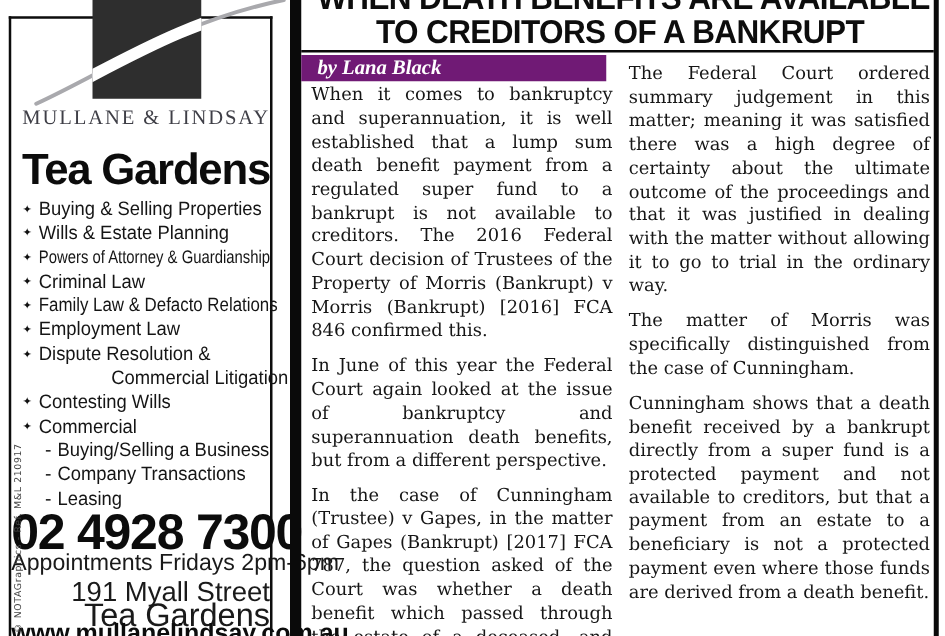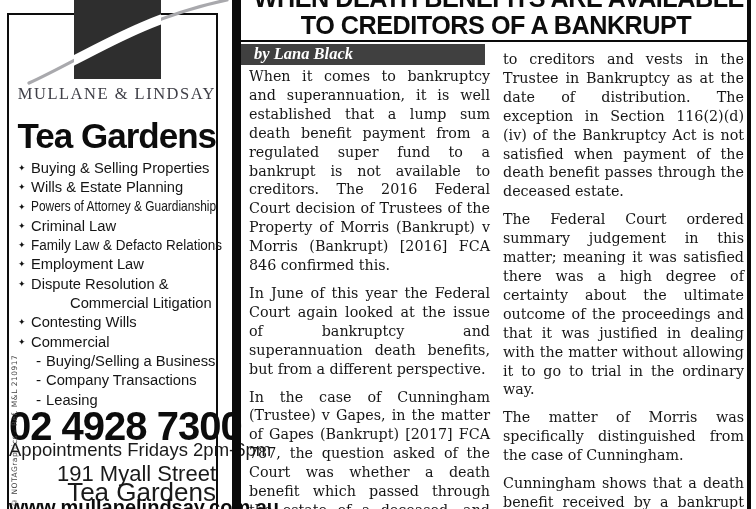--- a/index.html
+++ b/index.html
@@ -16,21 +16,21 @@
   .brand-tagline{top:88px;font-size:13px;letter-spacing:2px;color:#9a9aa0;white-space:nowrap;}
   .ad-heading{top:101px;font-size:35px;font-weight:bold;letter-spacing:-1px;color:#0c0c0c;}
   .svc-list{position:absolute;left:0;top:144px;width:100%;}
   .svc{display:flex;align-items:flex-start;padding-left:9px;height:19.3px;
        font-size:15.5px;color:#151515;}
   .svc-b{flex:none;width:13px;font-family:"DejaVu Sans",sans-serif;font-size:9px;
          padding-top:4px;color:#111;}
   .svc-t{display:inline-block;white-space:nowrap;transform:scaleX(.95);transform-origin:left center;}
   .svc.narrow .svc-t{font-size:14.5px;transform:scaleX(.82);}
   .svc.narrow2 .svc-t{transform:scaleX(.87);}
-  .svc.sub{padding-left:48px;}
+  .svc.sub{padding-left:48px;margin-left:19px;}
   .svc.dash{padding-left:27px;}
   .svc.dash .svc-b{width:10px;font-family:"Liberation Sans",sans-serif;font-size:15.5px;padding-top:0;}
   .ad-phone{top:389px;font-size:40px;font-weight:bold;letter-spacing:-1px;color:#0c0c0c;white-space:nowrap;}
   .ad-appt{top:424px;font-size:18.5px;color:#1a1a1a;white-space:nowrap;}
   .ad-street{top:446px;font-size:22px;color:#1a1a1a;}
   .ad-town{top:462px;font-size:26px;font-weight:400;color:#1a1a1a;}
   .ad-web{top:481px;font-size:20px;font-weight:bold;color:#0c0c0c;white-space:nowrap;}
   .ad-credit{position:absolute;left:1px;top:317px;height:175px;
              writing-mode:vertical-rl;transform:rotate(180deg);
              font-family:"DejaVu Sans",sans-serif;font-size:7.5px;color:#444;
@@ -39,21 +39,21 @@
   
   .divider-bar{position:absolute;left:232px;top:0;width:9px;height:509px;background:#0a0a0a;}
   .right-rule{position:absolute;left:747px;top:0;width:4px;height:509px;background:#0a0a0a;}
   .headline{position:absolute;left:241px;top:0;width:510px;text-align:center;
             font-weight:bold;color:#0d0d0d;line-height:26px;}
   .headline .hl1,.headline .hl2{display:block;font-size:26.5px;letter-spacing:-.5px;
             transform:scaleX(.95);transform-origin:center;white-space:nowrap;}
   .hl1{position:absolute;left:0;top:-15px;width:100%;}
   .hl2{position:absolute;left:0;top:12px;width:100%;}
   .headline-rule{position:absolute;left:241px;top:40px;width:506px;height:2px;background:#0a0a0a;}
-  .byline-bar{position:absolute;left:241px;top:44px;width:244px;height:21px;background:#404040;
+  .byline-bar{position:absolute;left:241px;top:44px;width:244px;height:21px;background:#701a75;
               color:#fff;font-family:"Liberation Serif",serif;font-style:italic;font-weight:bold;
               font-size:16.5px;line-height:20px;padding-left:13px;box-sizing:border-box;}
   .art-col{position:absolute;width:241px;font-family:"DejaVu Serif",serif;font-size:14.3px;
            line-height:18.9px;color:#161616;text-align:justify;}
   .art-col p{margin:0 0 9px 0;}
   .col1{left:249px;top:67px;}
   .col2{left:503px;top:50px;}
 </style>
 </head>
 <body>
@@ -151,19 +151,18 @@
 
   <div class="byline-bar">by Lana Black</div>
 
   <div class="art-col col1">
       <p>When it comes to bankruptcy and superannuation, it is well established that a lump sum death benefit payment from a regulated super fund to a bankrupt is not available to creditors. The 2016 Federal Court decision of Trustees of the Property of Morris (Bankrupt) v Morris (Bankrupt) [2016] FCA 846 confirmed this.</p>
       <p>In June of this year the Federal Court again looked at the issue of bankruptcy and superannuation death benefits, but from a different perspective.</p>
       <p>In the case of Cunningham (Trustee) v Gapes, in the matter of Gapes (Bankrupt) [2017] FCA 787, the question asked of the Court was whether a death benefit which passed through the estate of a deceased, and was ultimately distributed to a bankrupt, was protected from creditors. The short answer – no.</p>
     </div>
 
   <div class="art-col col2">
-      <p>to creditors and vests in the Trustee in Bankruptcy as at the date of distribution. The exception in Section 116(2)(d)(iv) of the Bankruptcy Act is not satisfied when payment of the death benefit passes through the deceased estate.</p>
       <p>The Federal Court ordered summary judgement in this matter; meaning it was satisfied there was a high degree of certainty about the ultimate outcome of the proceedings and that it was justified in dealing with the matter without allowing it to go to trial in the ordinary way.</p>
       <p>The matter of Morris was specifically distinguished from the case of Cunningham.</p>
       <p>Cunningham shows that a death benefit received by a bankrupt directly from a super fund is a protected payment and not available to creditors, but that a payment from an estate to a beneficiary is not a protected payment even where those funds are derived from a death benefit.</p>
     </div>
 
 </div>
 
 </body></html>

